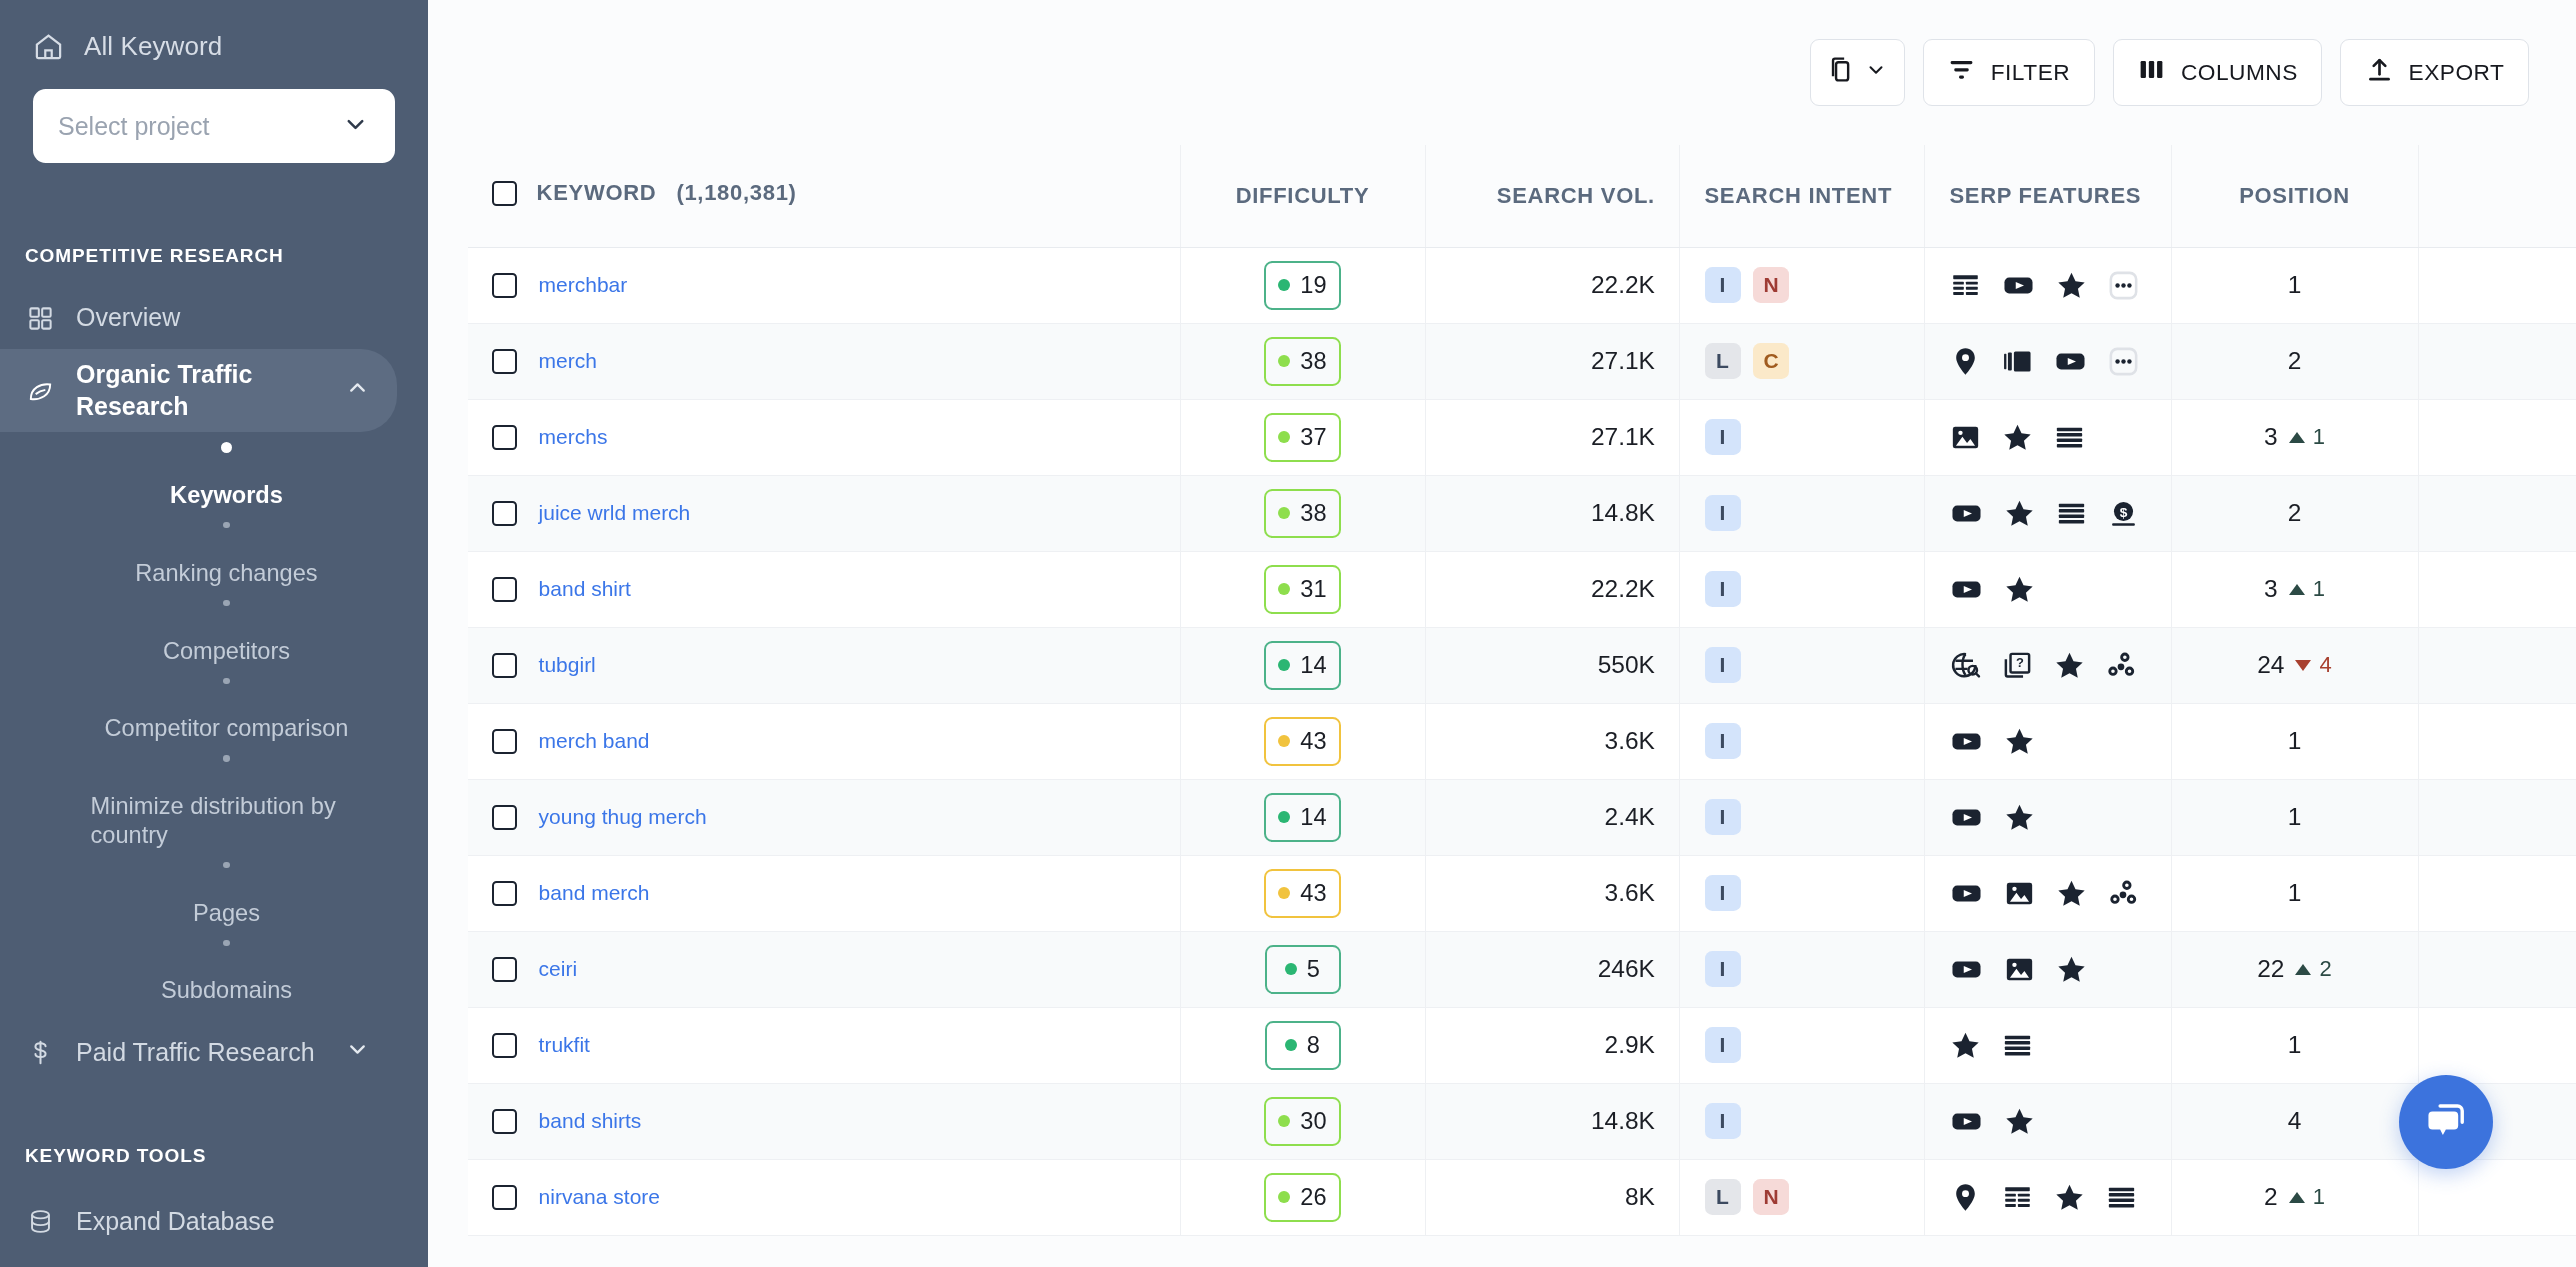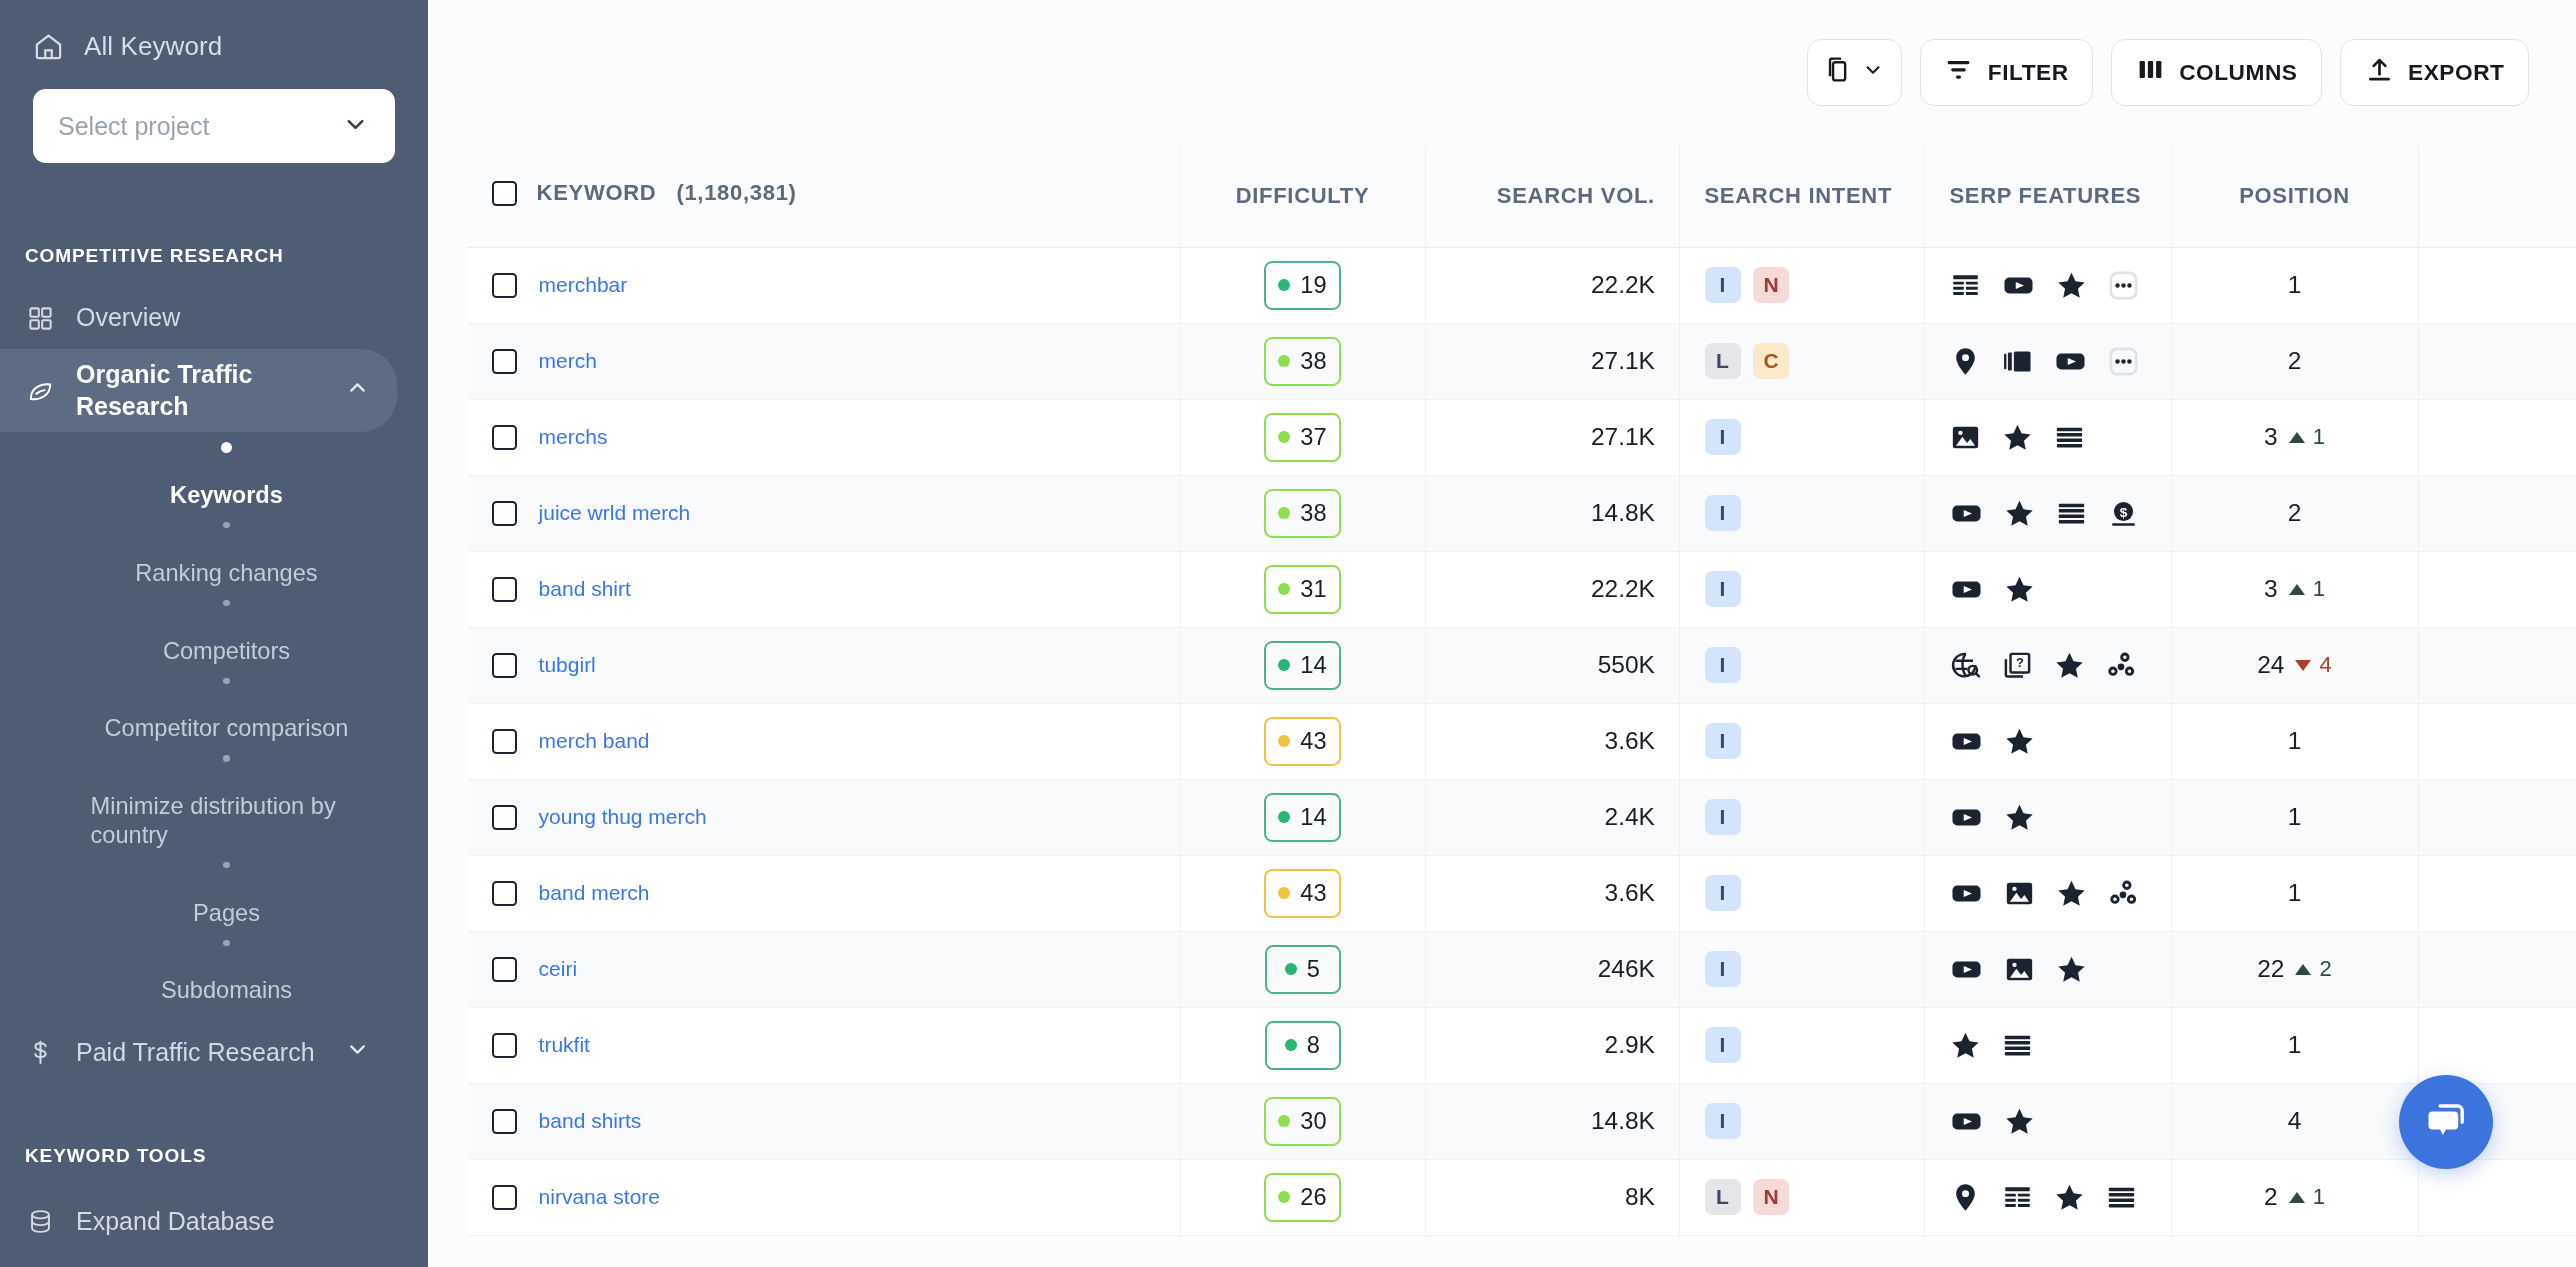--- a/index.html
+++ b/index.html
@@ -87,23 +87,23 @@
   }
   .search-box {
     width: 363px; height: 65px;
     border: 1.8px solid #dfe3e9; border-radius: 9px;
     background: #fff; display: flex; align-items: center;
     padding: 0 20px; justify-content: space-between;
   }
   .search-box .ph { font-size: 24.5px; color: #9aa3b0; }
   .tb-spacer { flex: 1; }
   .tb-btn {
-    height: 67px; border: 1.8px solid #dfe3e9; border-radius: 14px;
+    height: 67px; border: 1.8px solid #dfe3e9; border-radius: 9px;
     background: #fff; display: flex; align-items: center; gap: 14.5px;
-    padding: 0 23.6px; font-size: 22.7px; font-weight: 700; letter-spacing: 0.5px;
+    padding: 0 23.6px; font-size: 22.7px; font-weight: 400; letter-spacing: 0.5px;
     color: #17191f;
   }
   .tb-btn.icon-only { padding: 0 16.3px; gap: 9px; }
 
   
   .table-wrap { padding: 0 0 0 40px; }
   table { border-collapse: collapse; width: 2536px; table-layout: fixed; background: #fff; }
   thead th {
     background: #fbfcfd; height: 102px;
     font-size: 22px; font-weight: 700; letter-spacing: 0.7px; color: #5b6a7e;

